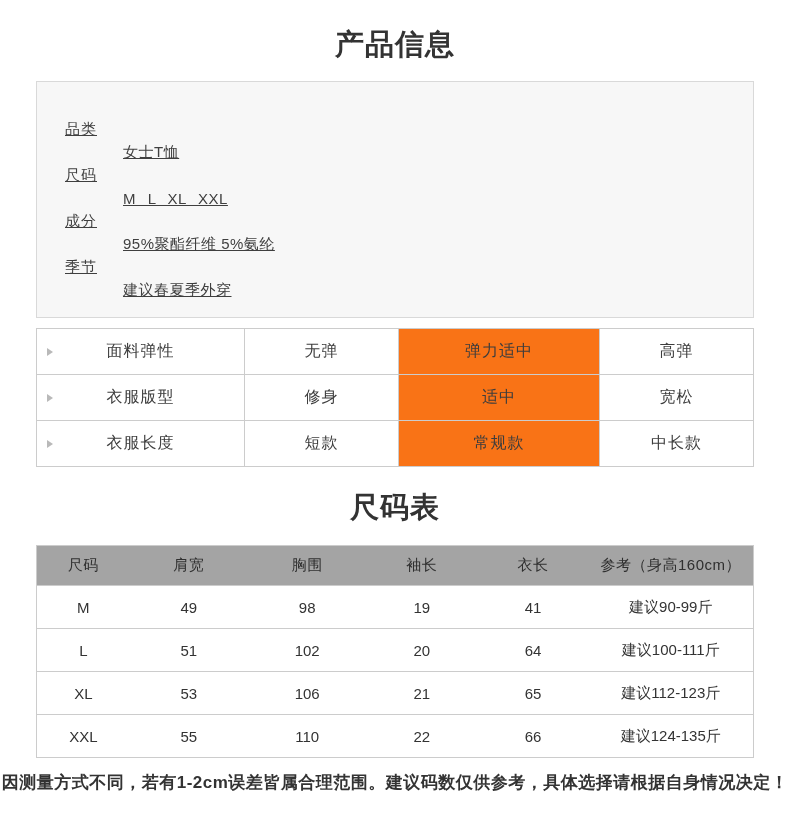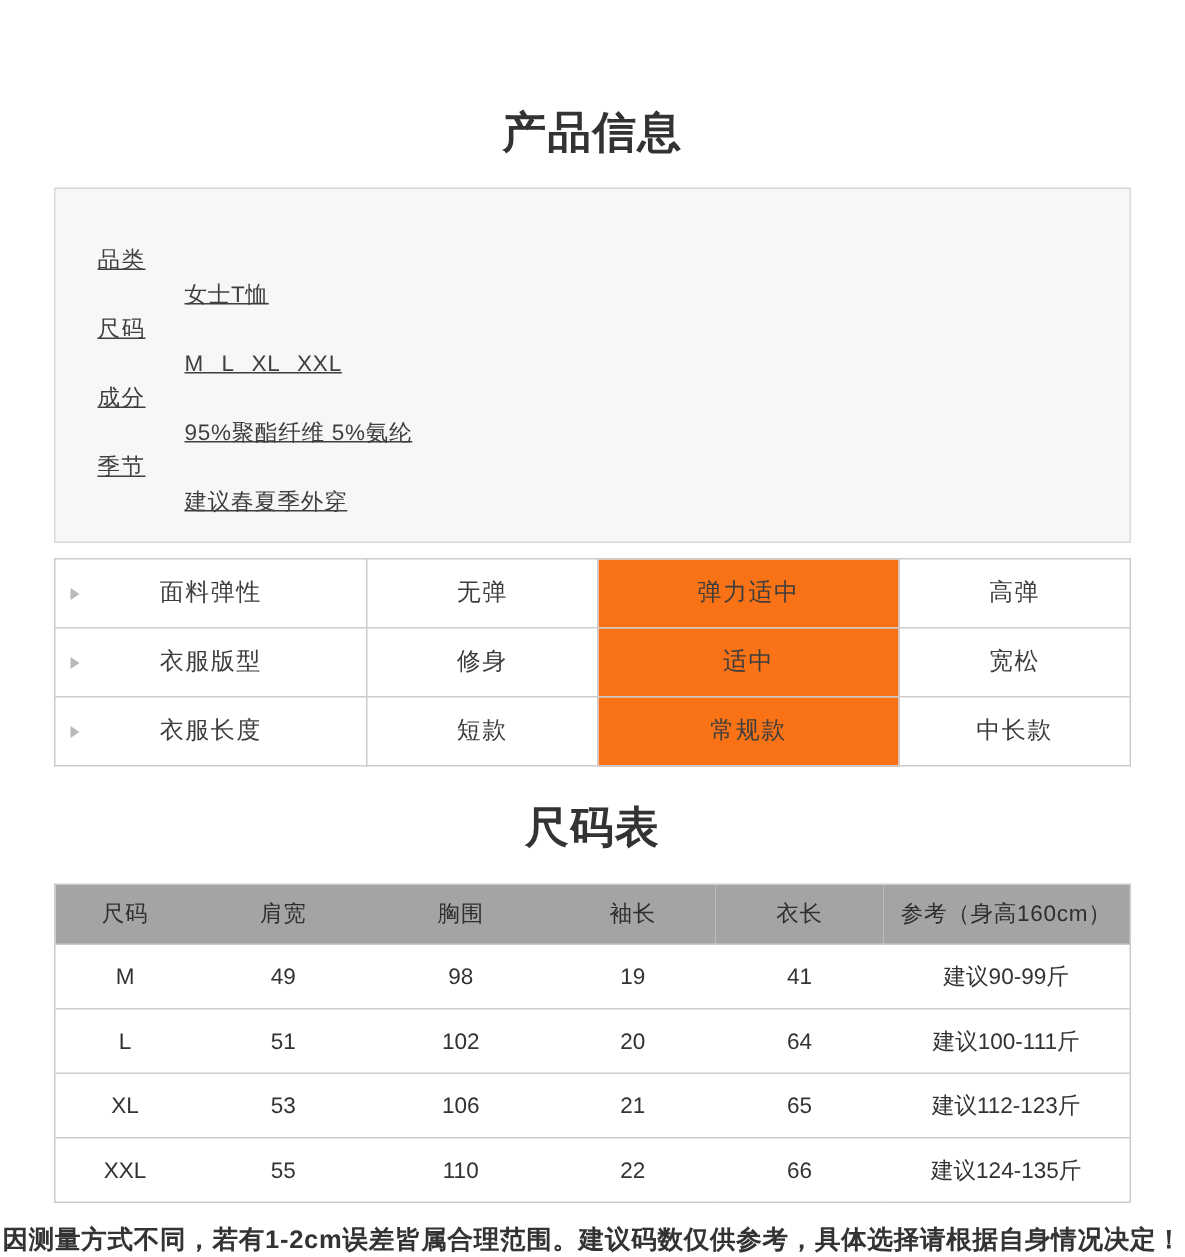--- a/index.html
+++ b/index.html
@@ -15,21 +15,21 @@
 
   
   .section-title {
     text-align: center;
     font-size: 29px;
     font-weight: 700;
     color: #333333;
     letter-spacing: 1px;
     margin: 0;
   }
-  .title-top { padding-top: 25px; padding-bottom: 16px; margin-top: 44px; }
+  .title-top { padding-top: 25px; padding-bottom: 16px; }
   .title-mid { padding-top: 21px; padding-bottom: 17px; }
 
   
   .info-box {
     margin: 0 36px;
     width: 718px;
     height: 237px;
     background: #f7f7f7;
     border: 1px solid #d9d9d9;
     padding: 24px 28px 0 28px;

